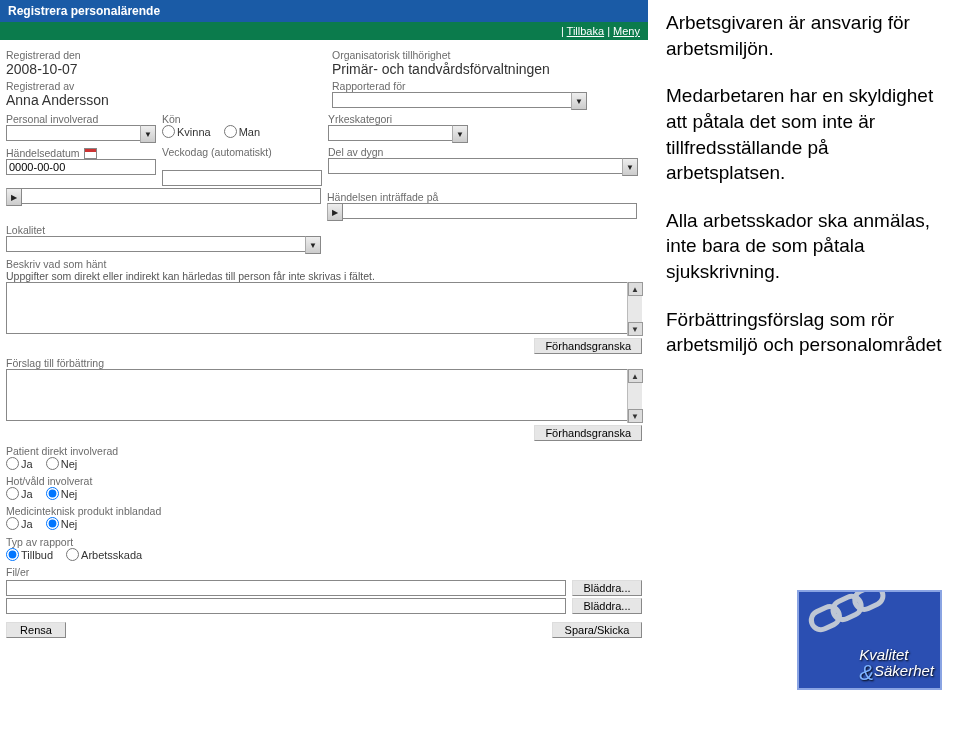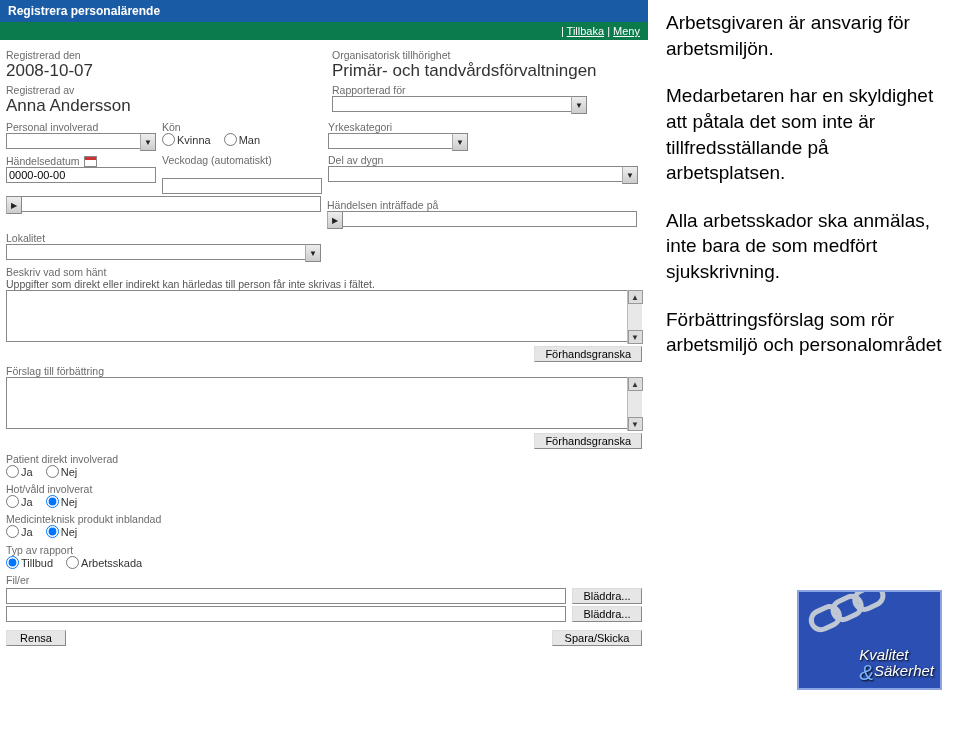--- a/index.html
+++ b/index.html
@@ -13,21 +13,21 @@
   .chain { position: absolute; left: 8px; top: 6px; transform: rotate(-25deg); }
   .chain .link { width: 34px; height: 24px; border: 5px solid #bfc7d4; border-radius: 14px; display: inline-block; margin-right: -10px; }
   .side-image .brand { position: absolute; right: 6px; bottom: 4px; font-style: italic; color: #fff; font-size: 15px; font-weight: normal; text-shadow: 1px 1px 2px #000; line-height: 1; }
   .side-image .brand .amp { font-size: 22px; color: #7db2ff; font-style: italic; vertical-align: -4px; }
 
   .titlebar { background: #1a5ba6; color: #fff; font-weight: bold; padding: 4px 8px; font-size: 12px; }
   .greenbar { background: #0b7b4c; color: #fff; text-align: right; padding: 3px 8px; font-size: 11px; }
   .greenbar a { color: #fff; }
   .form-body { padding: 4px 6px; }
   .label { color: #6b6b6b; font-size: 10.5px; display: block; margin-top: 3px; }
-  .value { font-size: 17px; color: #333; }
+  .value { font-size: 14px; color: #333; }
   .row { display: flex; gap: 6px; margin-top: 2px; }
   .col { display: flex; flex-direction: column; }
   input[type=text], select, textarea {
     font-family: inherit; font-size: 11px; border: 1px solid #888; padding: 1px 2px; background: #fff;
   }
   textarea { resize: none; }
   .dd { position: relative; }
   .dd input { padding-right: 16px; }
   .dd .ddbtn, .arrowbtn {
     position: absolute; right: 0; top: 0; width: 16px; height: 18px;
@@ -247,21 +247,21 @@
 
     <div class="bottom-btns">
       <button class="btn" style="width:60px;">Rensa</button>
       <button class="btn" style="width:90px;">Spara/Skicka</button>
     </div>
   </div>
 
   <div class="side-pane">
     <p class="side-text">Arbetsgivaren är ansvarig för arbetsmiljön.</p>
     <p class="side-text">Medarbetaren har en skyldighet att påtala det som inte är tillfredsställande på arbetsplatsen.</p>
-    <p class="side-text">Alla arbetsskador ska anmälas, inte bara de som medfört sjukskrivning.</p>
+    <p class="side-text">Alla arbetsskador ska anmälas, inte bara de som påtala sjukskrivning.</p>
     <p class="side-text">Förbättringsförslag som rör arbetsmiljö och personalområdet</p>
     <div class="side-spacer"></div>
     <div class="side-image">
       <div class="chain">
         <span class="link"></span><span class="link"></span><span class="link"></span>
       </div>
       <div class="brand">
         <span>Kvalitet</span><br>
         <span class="amp">&amp;</span><span>Säkerhet</span>
       </div>

